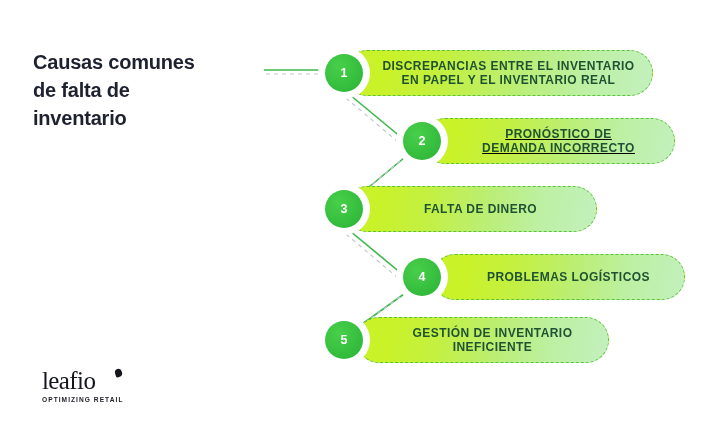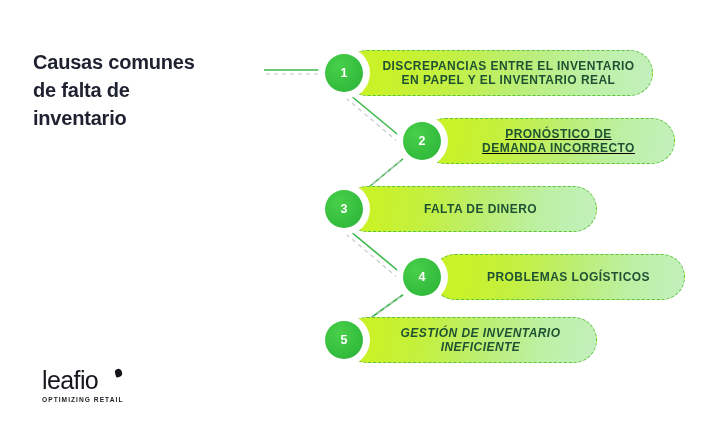--- a/index.html
+++ b/index.html
@@ -128,21 +128,21 @@
     position: absolute;
     left: 42px;
     top: 369px;
     width: 120px;
   }
   #logo-mark-row {
     position: relative;
     height: 23px;
   }
   #logo-word {
-    font-family: Liberation Sans, sans-serif;
+    font-family: Liberation Serif, serif;
     font-size: 25px;
     line-height: 23px;
     font-weight: normal;
     letter-spacing: -0.6px;
     color: #14161c;
     margin-top: 32px;
   }
   #logo-dot {
     position: absolute;
     left: 73px;
@@ -231,21 +231,21 @@
       <span class="pill-text">PROBLEMAS LOGÍSTICOS</span>
     </div>
     <div class="circle-wrap">
       <div class="circle">
         <span class="circle-num">4</span>
       </div>
     </div>
   </div>
 
   <div class="item" style="left:318px; top:317px;">
-    <div class="pill" style="left:26px; width:253px;font-style:italic;">
+    <div class="pill" style="left:38px; width:253px;">
       <span class="pill-text">GESTIÓN DE INVENTARIO
 INEFICIENTE</span>
     </div>
     <div class="circle-wrap">
       <div class="circle">
         <span class="circle-num">5</span>
       </div>
     </div>
   </div>
 

